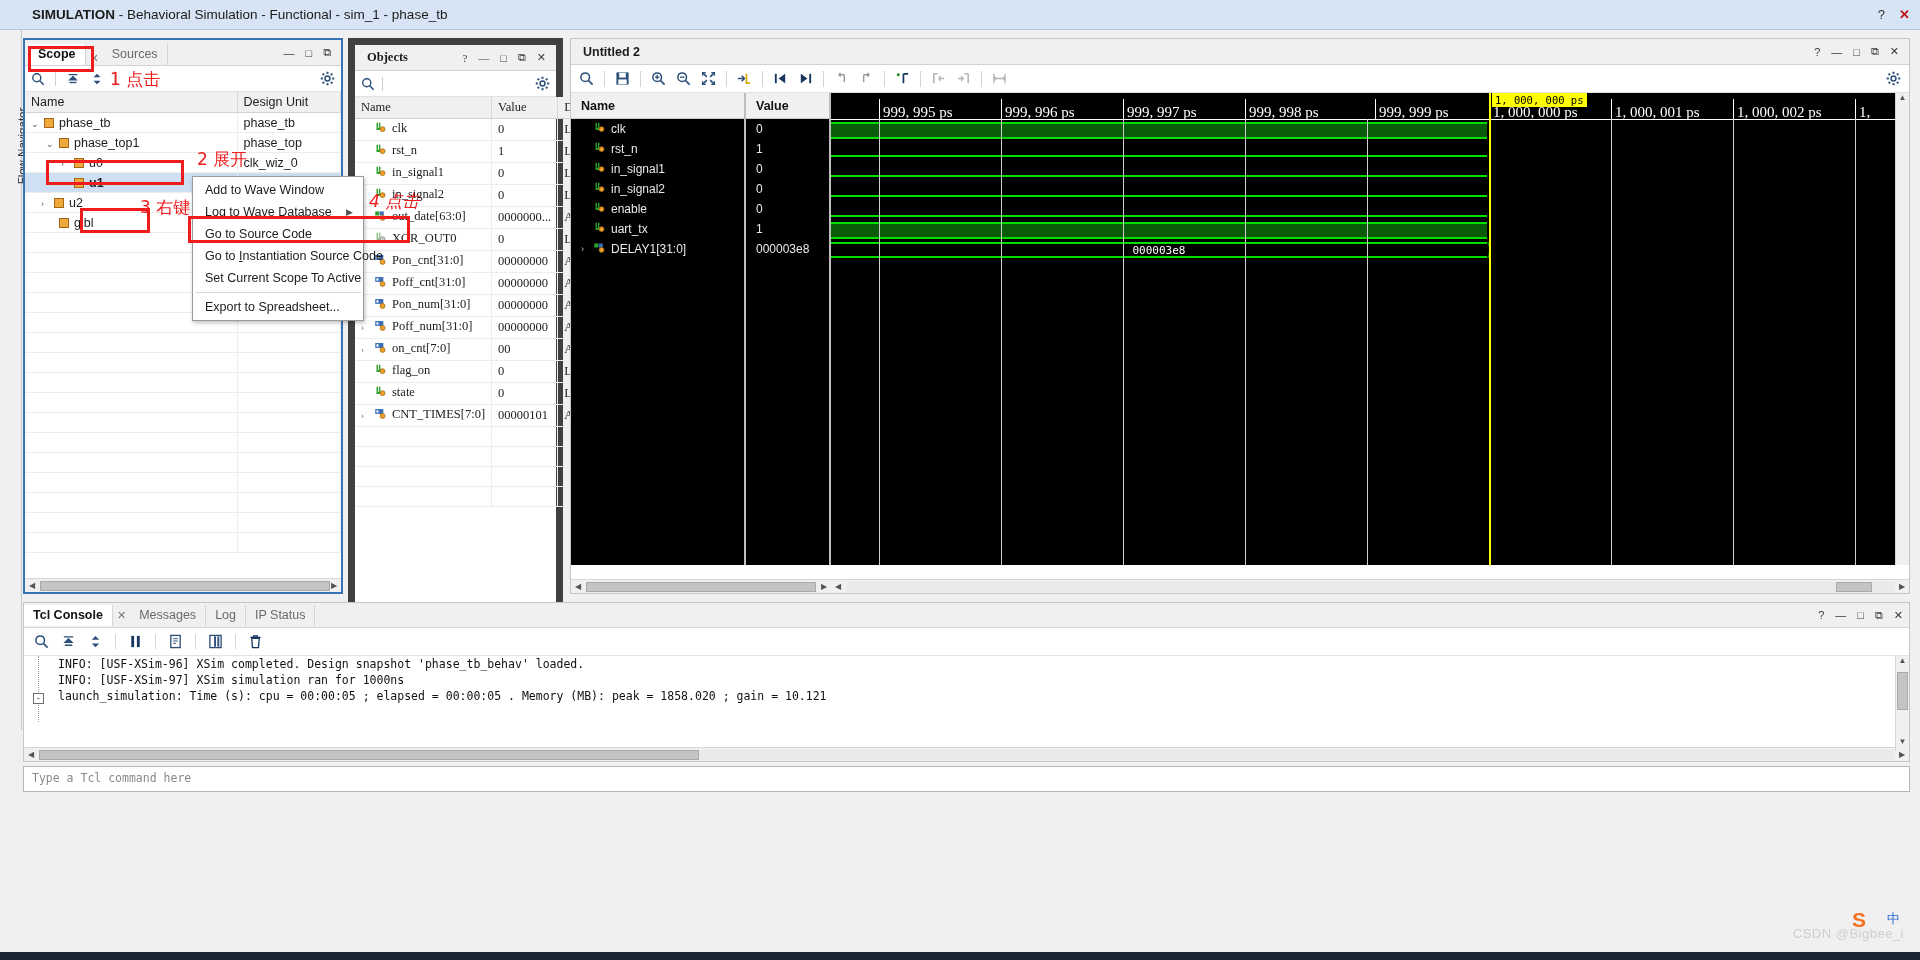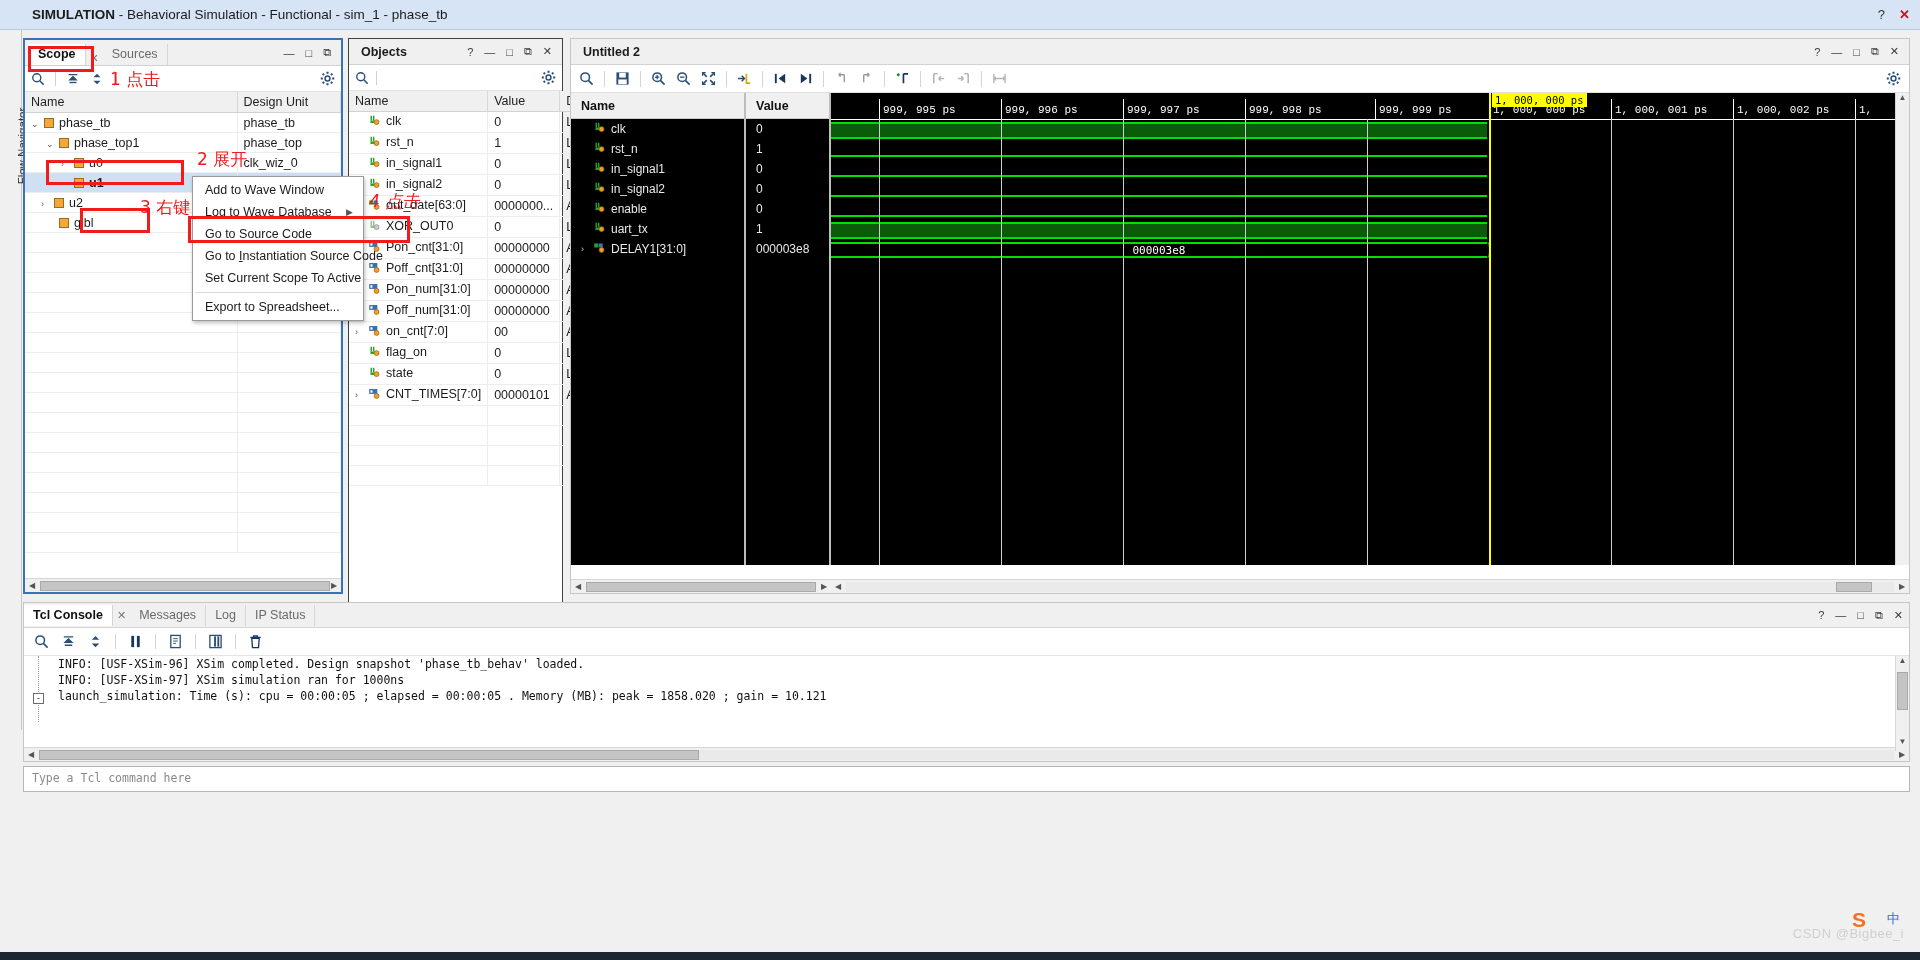--- a/index.html
+++ b/index.html
@@ -99,21 +99,22 @@
     display: inline-block; width: 10px; height: 10px;
     background: #f2a93b; border: 1px solid #a3681a; margin-right: 5px;
     vertical-align: -1px;
   }
   .nm { font-size: 12.5px; }
   .nm.b { font-weight: bold; }
 
   
   #objects-panel {
     left: 348px; top: 38px; width: 215px; height: 599px;
-    border: 1px solid #404040;
+    border: 7px solid #404040;
+    font-family: Liberation Serif, serif;
   }
   .search-row {
     height: 26px; display: flex; align-items: center;
     padding: 0 6px; gap: 7px; border-bottom: 1px solid #e2e2e2; background: #fff;
   }
   .search-row .sepv { width: 1px; height: 14px; background: #d0d0d0; }
   .sig-icon { display: inline-block; width: 14px; margin-right: 4px; vertical-align: -2px; }
 
   
   #ctx-menu {
@@ -153,21 +154,21 @@
     height: 20px; color: #e9e9e9; font-size: 12px;
     display: flex; align-items: center; padding-left: 10px; white-space: nowrap;
   }
   .wv-row .tw { width: 12px; color: #ccc; font-size: 9px; display: inline-block; }
   .wv-draw { position: relative; flex: 1; background: #000; overflow: hidden; }
 
   .ruler { position: absolute; left: 0; top: 0; height: 26px; width: 100%; }
   .tick { position: absolute; top: 6px; height: 20px; border-left: 1px solid #fff; }
   .tick span {
     position: absolute; left: 3px; top: 5px; color: #fff;
-    font-family: Liberation Mono, monospace; font-size: 11px; white-space: nowrap;
+    font-family: Liberation Serif, serif; font-size: 15px; white-space: nowrap;
   }
   .vline { position: absolute; top: 26px; bottom: 0; width: 1px; background: #cfcfcf; }
   .cursor { position: absolute; top: 0; bottom: 0; width: 2px; background: #ffff00; z-index: 12; }
   .cursor-lbl {
     position: absolute; top: 0; background: #ffff00; color: #000;
     font-family: "DejaVu Sans Mono", monospace; font-size: 10.5px;
     padding: 1px 3px; z-index: 13; white-space: nowrap;
   }
   .wv-track { position: absolute; left: 0; right: 0; height: 20px; }
   .trk-hi { position: absolute; left: 0; height: 17px; top: 2px; background: #0a5c0a;

